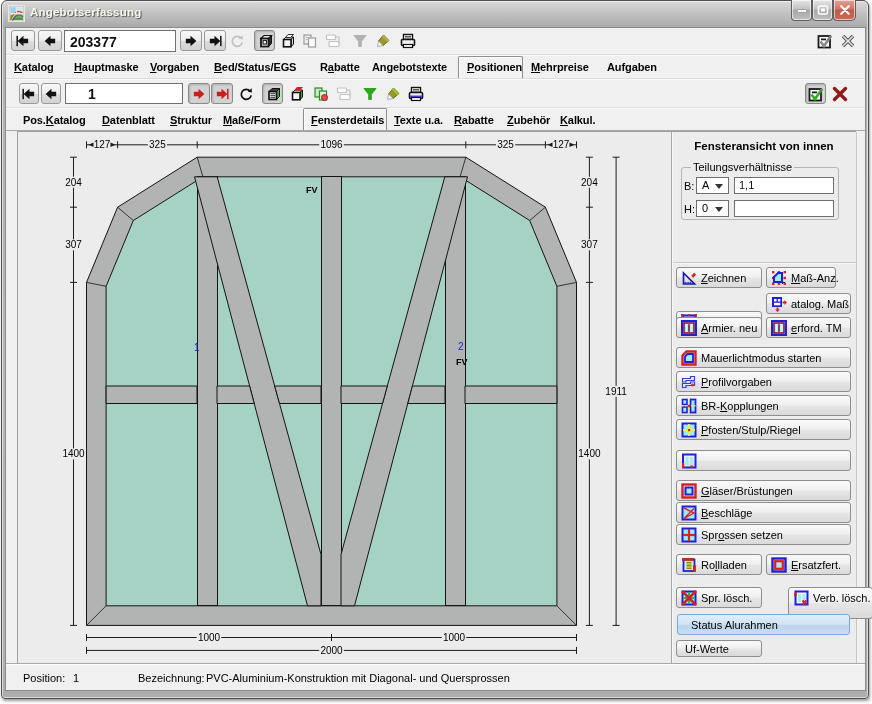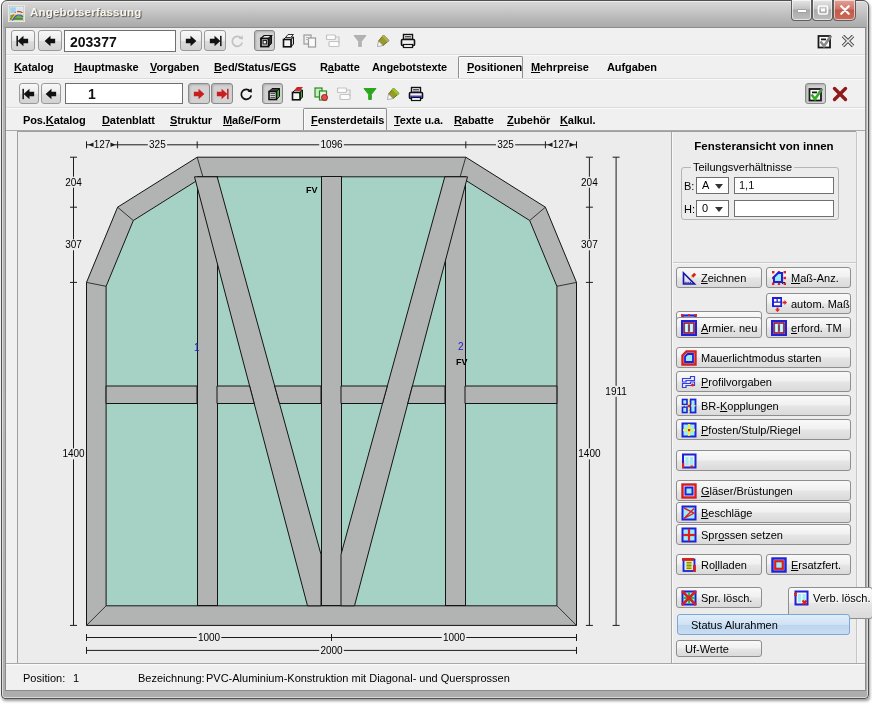--- a/index.html
+++ b/index.html
@@ -379,21 +379,21 @@
 <div class="tfield" style="left:734px;top:200px;width:100px;height:17px"></div>
 <div class="gbtn" style="left:676px;top:267px;width:86px;height:21px">
     <span class="ic"><svg width="16" height="16" viewBox="0 0 16 16">
         <path d="M2.5 14 L2.5 3 L13.5 14 Z" fill="none" stroke="#1a1ab0" stroke-width="1.7"></path>
         <path d="M4.2 13.5 v-1.6 M6 13.5 v-1.6 M7.8 13.5 v-1.6 M9.6 13.5 v-1.6" stroke="#1a1ab0" stroke-width="1"></path>
         <path d="M10.2 5.8 L13.2 2.8 L15.2 4.8 L12.2 7.8 Z" fill="#d42020"></path>
         <path d="M10.2 5.8 L12.2 7.8 L9.4 8.6 Z" fill="#f8e838"></path>
       </svg></span>
     <span class="tx"><u>Z</u>eichnen</span>
   </div>
-<div class="gbtn" style="left:766px;top:267px;width:85px;height:21px">
+<div class="gbtn" style="left:766px;top:267px;width:70px;height:21px">
     <span class="ic"><svg width="16" height="16" viewBox="0 0 16 16">
         <rect x="1" y="1" width="2.4" height="2.4" fill="#e02020"></rect>
         <rect x="6.8" y="1" width="2.4" height="2.4" fill="#e02020"></rect>
         <rect x="12.6" y="1" width="2.4" height="2.4" fill="#e02020"></rect>
         <rect x="1" y="6.8" width="2.4" height="2.4" fill="#e02020"></rect>
         <rect x="12.6" y="6.8" width="2.4" height="2.4" fill="#e02020"></rect>
         <rect x="1" y="12.6" width="2.4" height="2.4" fill="#e02020"></rect>
         <rect x="6.8" y="12.6" width="2.4" height="2.4" fill="#e02020"></rect>
         <rect x="12.6" y="12.6" width="2.4" height="2.4" fill="#e02020"></rect>
         <path d="M2 12.5 H14 M11.5 2 V14" stroke="#222" stroke-width="1.2"></path>
@@ -421,21 +421,21 @@
   </div>
 <div class="gbtn" style="left:766px;top:293px;width:85px;height:21px">
     <span class="ic"><svg width="16" height="16" viewBox="0 0 16 16">
         <rect x="1" y="1" width="10" height="10" fill="#2020d8"></rect>
         <rect x="3" y="3" width="2.5" height="2.5" fill="#fff"></rect>
         <rect x="6.8" y="3" width="2.5" height="2.5" fill="#fff"></rect>
         <rect x="3" y="6.8" width="6.3" height="2.5" fill="#fff"></rect>
         <path d="M11.5 5.5 h2 v-1.5 l2.5 2.5 -2.5 2.5 v-1.5 h-2 z" fill="#e02020"></path>
         <path d="M5.5 11.5 v2 h-1.5 l2.5 2.5 2.5 -2.5 h-1.5 v-2 z" fill="#e02020"></path>
       </svg></span>
-    <span class="tx">autom. Maß</span>
+    <span class="tx">atalog. Maß</span>
   </div>
 <div class="gbtn" style="left:676px;top:317px;width:86px;height:21px">
     <span class="ic"><svg width="16" height="16" viewBox="0 0 16 16">
         <rect x="1" y="1" width="14" height="14" fill="none" stroke="#2020d8" stroke-width="2"></rect>
         <rect x="3" y="3" width="10" height="10" fill="none" stroke="#8b1535" stroke-width="1.6"></rect>
         <rect x="4.2" y="4.2" width="7.6" height="7.6" fill="#9beef8"></rect>
         <rect x="5" y="4.2" width="1.2" height="7.6" fill="#d8fdff"></rect>
         <rect x="9.6" y="4.2" width="1.2" height="7.6" fill="#d8fdff"></rect>
         <rect x="7.2" y="4.2" width="1.6" height="7.6" fill="#8b1535"></rect>
       </svg></span>

